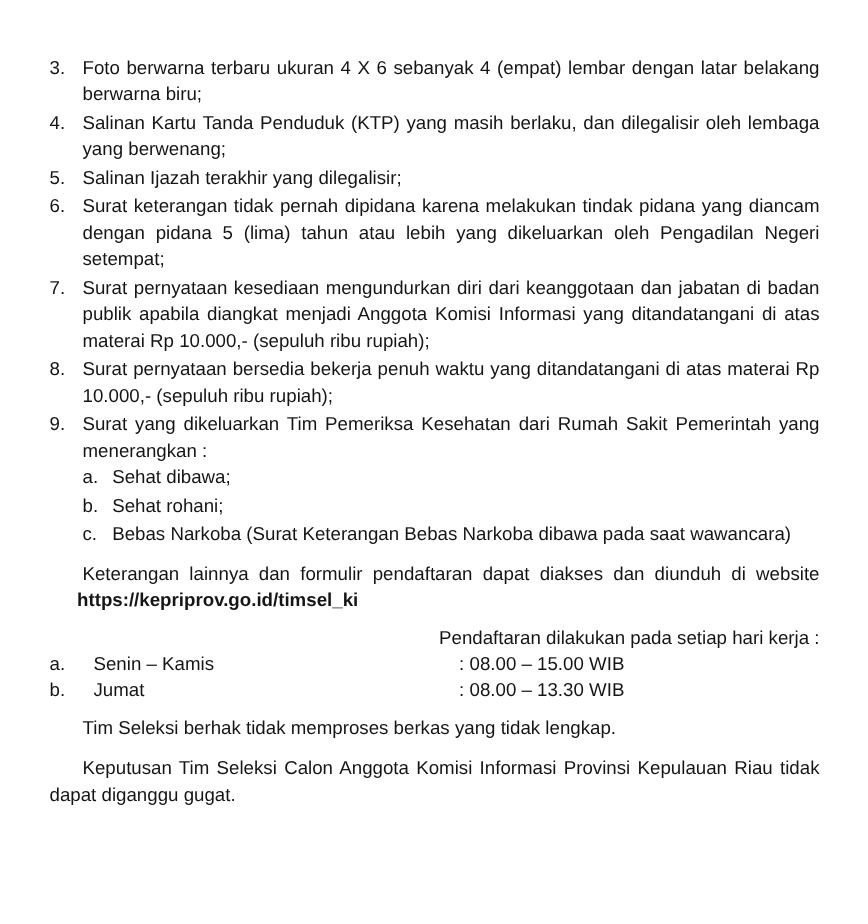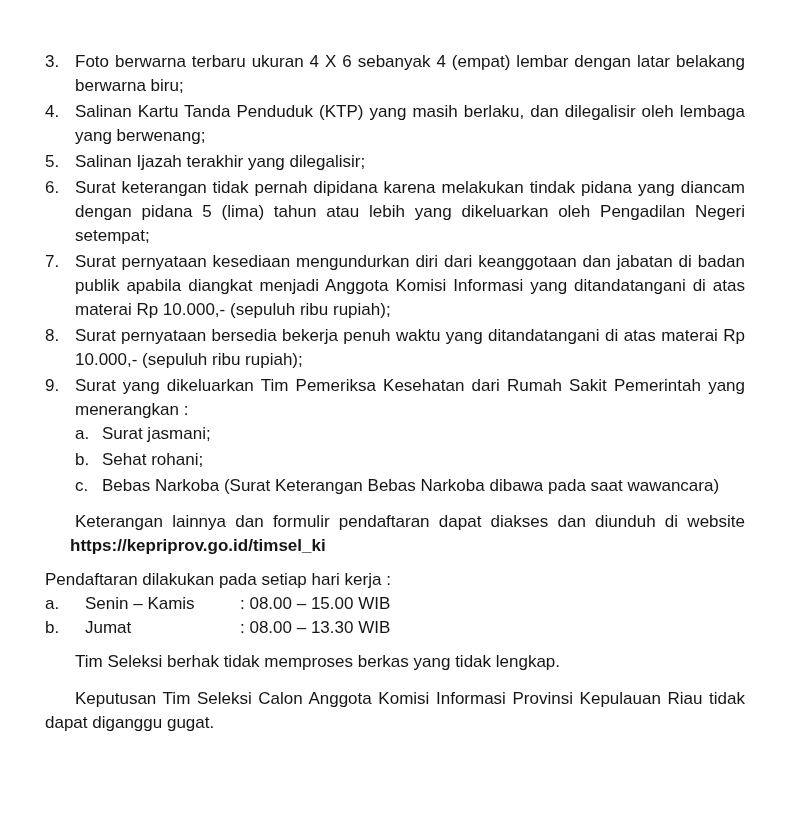--- a/index.html
+++ b/index.html
@@ -41,25 +41,25 @@
   .sub .slet { flex: 0 0 27px; width: 27px; }
   .sub .stxt { flex: 1; }
   
   .para {
     margin: 10px 0 0 0;
     text-indent: 30px;
     text-align: justify;
   }
   .link-bold { font-weight: bold; margin-left: 25px; }
   
-  .sched-heading { margin-top: 10px; }
+  .sched-heading { margin-top: 10px; text-align: right; }
   .sched-row { display: flex; }
   .sched-row .slet { flex: 0 0 40px; width: 40px; }
   .sched-row .sdays { flex: 0 0 155px; width: 155px; }
-  .sched-row .shours { flex: 1; }
+  .sched-row .shours { flex: 1; text-align: center; }
   .closing-1 { margin-top: 10px; }
   .closing-2 { margin-top: 10px; }
   .closing-3 { margin-top: 13px; }
 </style>
 </head>
 <body>
 
 <div class="content">
 
   <div class="olist">
@@ -106,21 +106,21 @@
         </span>
     </div>
 
     <div class="li">
       <span class="num">9.</span>
       <span class="body">
         <span class="txt">Surat yang dikeluarkan Tim Pemeriksa Kesehatan dari Rumah Sakit Pemerintah yang menerangkan :</span>
         <span class="sublist">
           <span class="sub">
             <span class="slet">a.</span>
-            <span class="stxt">Surat jasmani;</span>
+            <span class="stxt">Sehat dibawa;</span>
           </span>
           <span class="sub">
             <span class="slet">b.</span>
             <span class="stxt">Sehat rohani;</span>
           </span>
           <span class="sub">
             <span class="slet">c.</span>
             <span class="stxt">Bebas Narkoba (Surat Keterangan Bebas Narkoba dibawa pada saat wawancara)</span>
           </span>
         </span>

